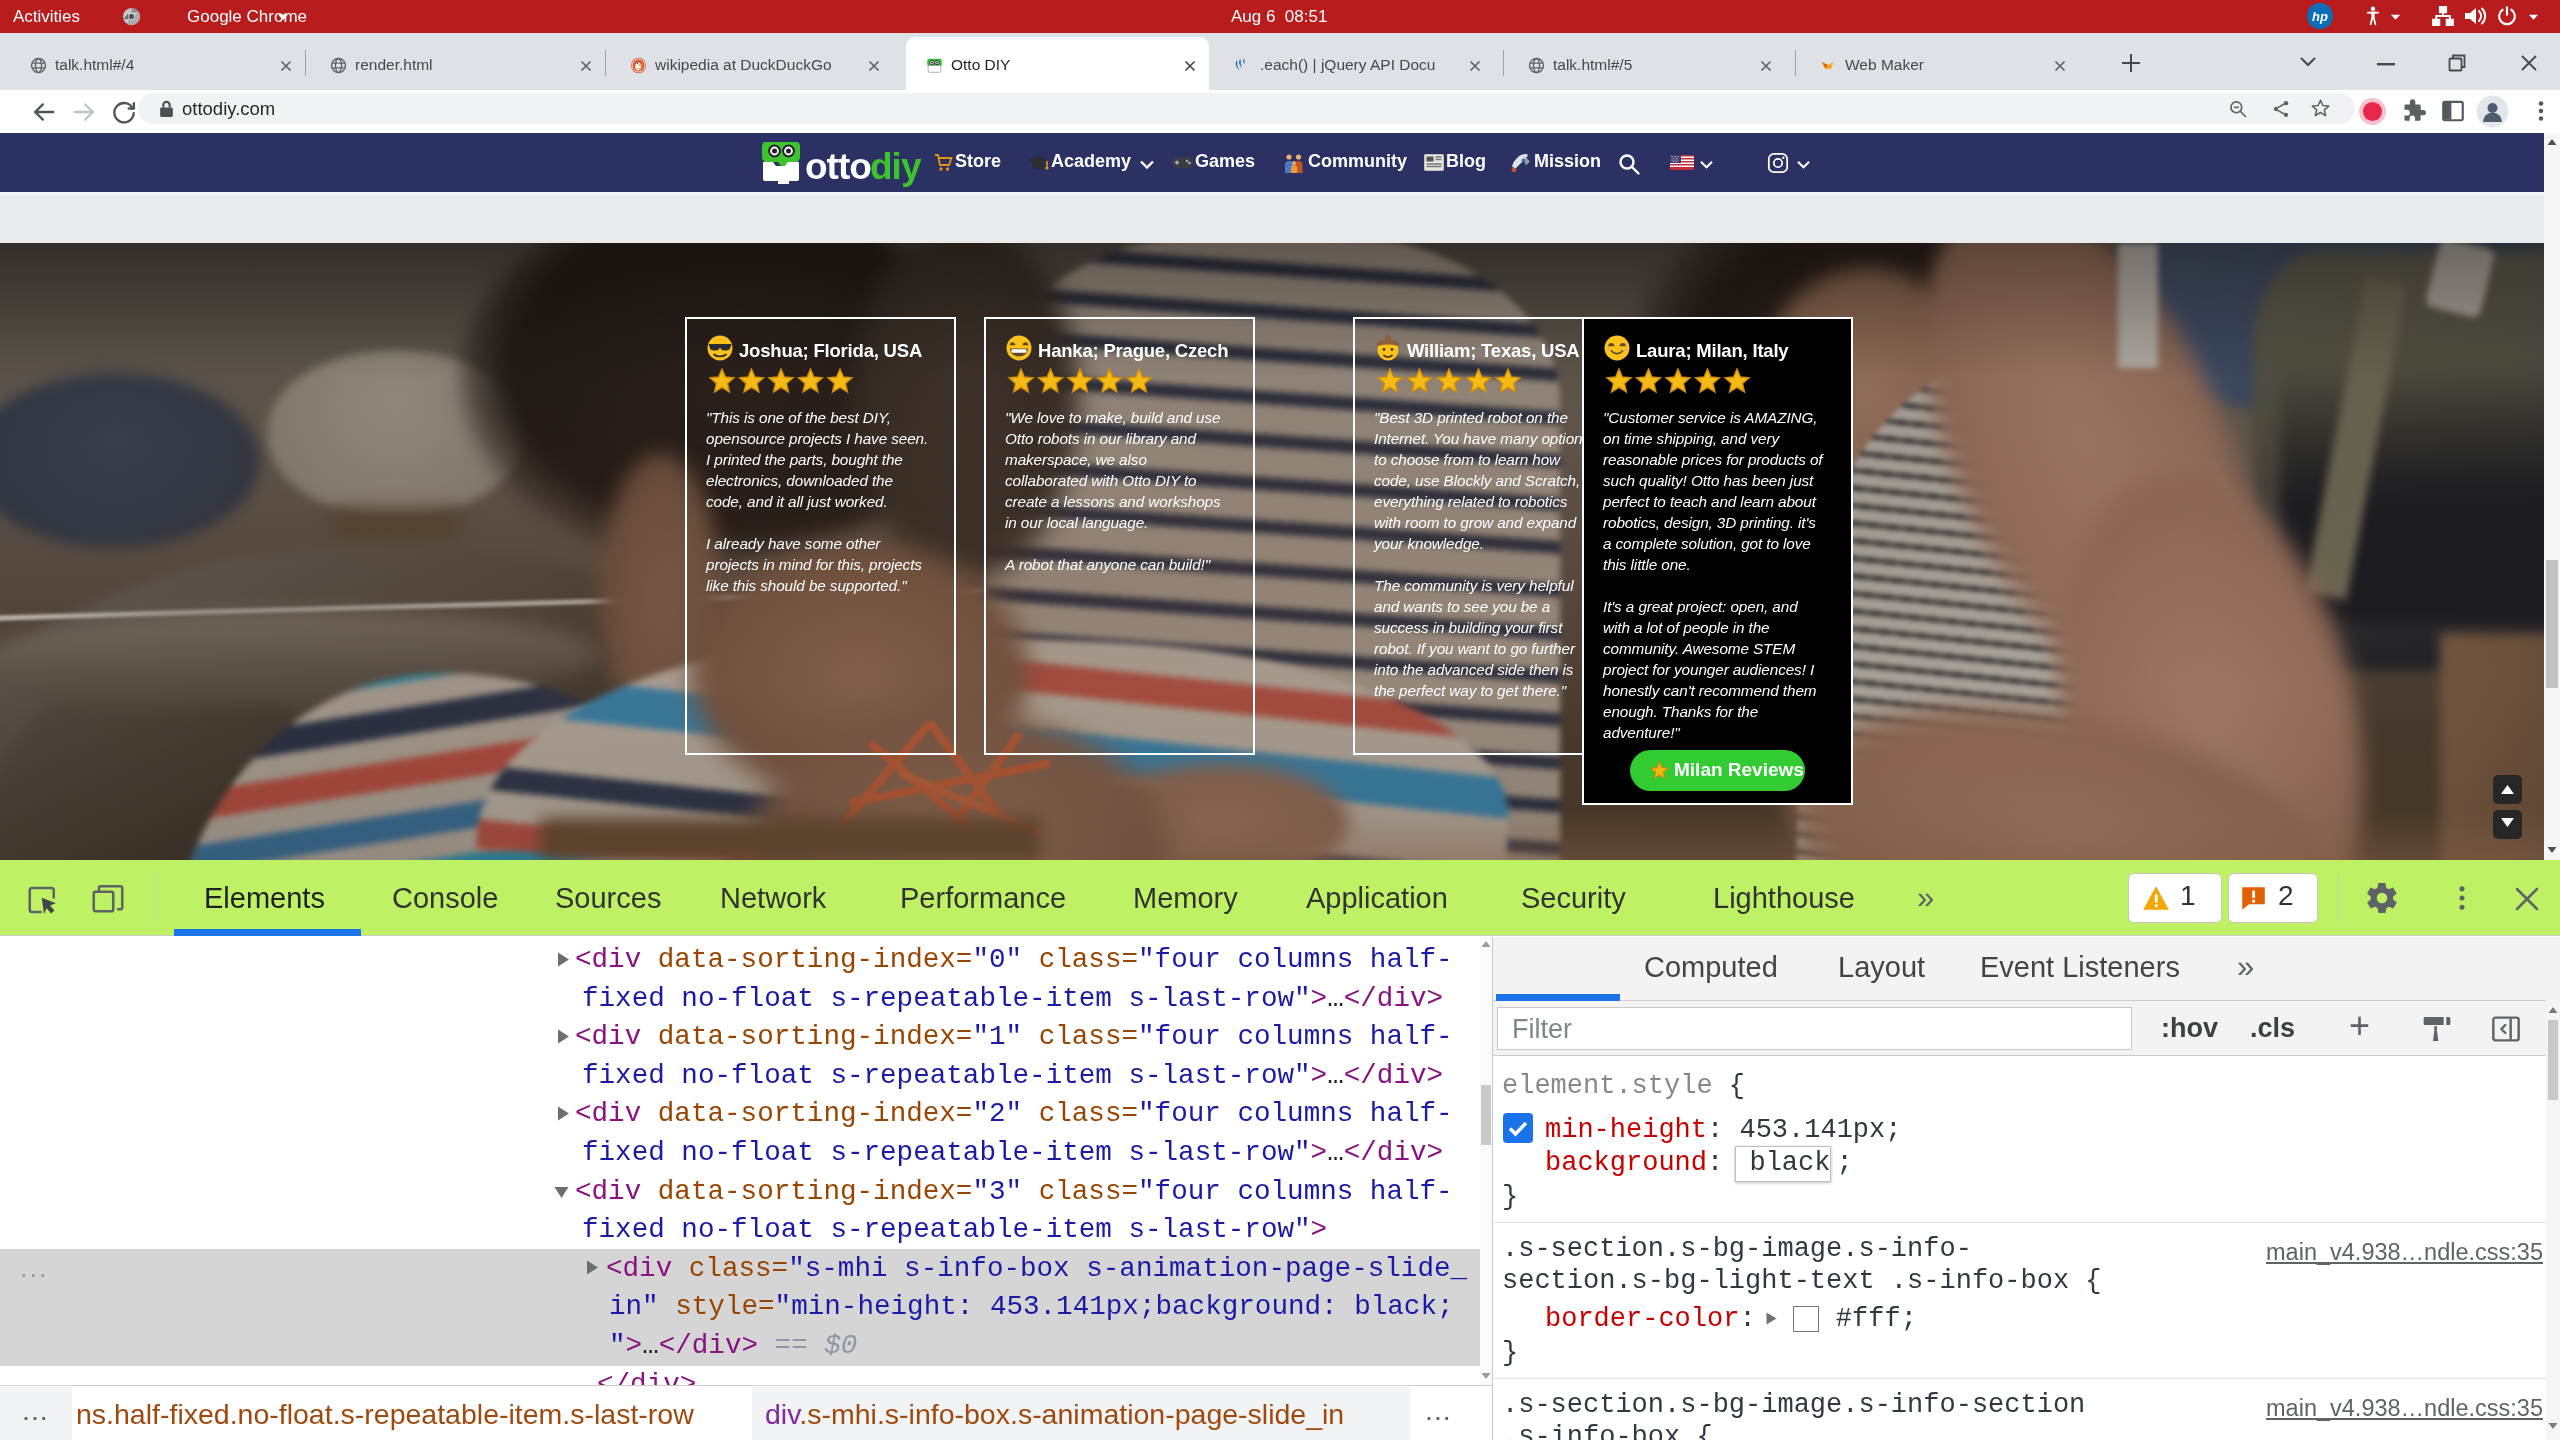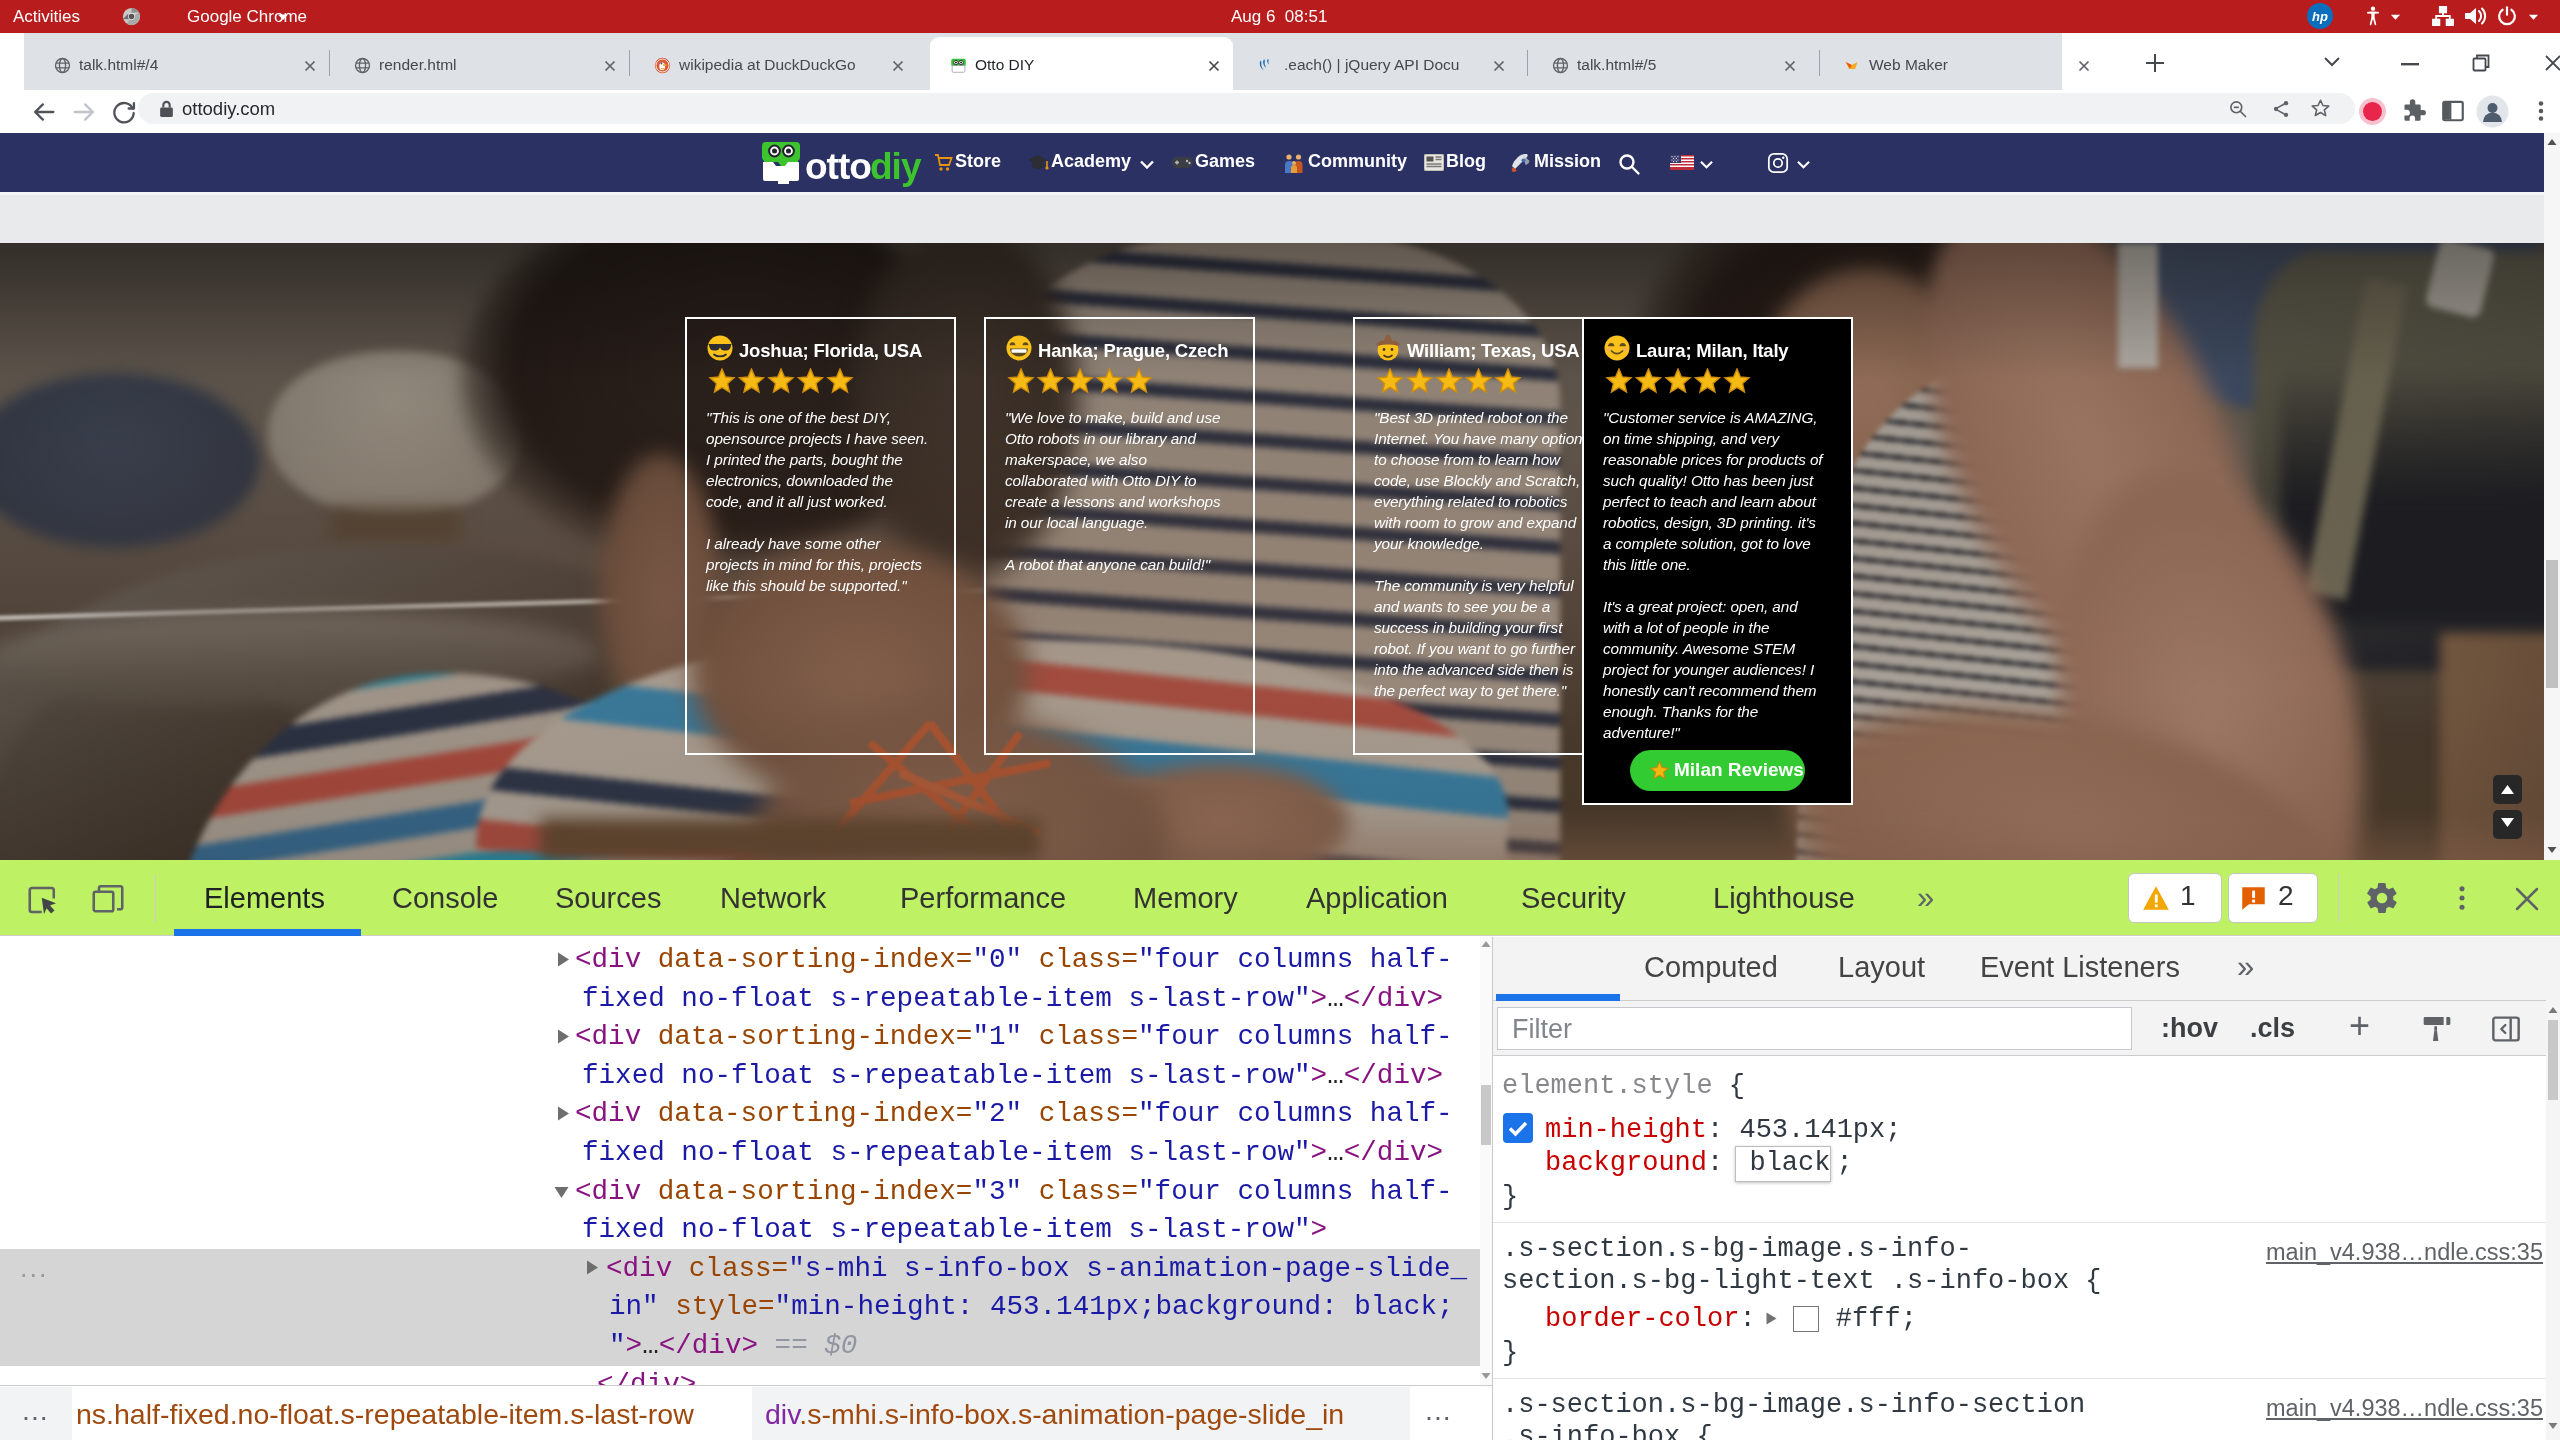--- a/index.html
+++ b/index.html
@@ -3,21 +3,21 @@
 <style>
 html,body{margin:0;padding:0;width:2560px;height:1440px;overflow:hidden;background:#fff;
 font-family:"Liberation Sans",sans-serif;}
 *{box-sizing:border-box;}
 .abs{position:absolute;}
 #stage{position:relative;width:2560px;height:1440px;overflow:hidden;}
 
 #topbar{left:0;top:0;width:2560px;height:33px;background:#b91c1c;color:#fff;font-size:17px;}
 #topbar .it{position:absolute;top:0;height:33px;line-height:33px;}
 
-#tabstrip{left:0;top:33px;width:2038px;height:57px;background:#dee1e6;margin-left:24px;}
+#tabstrip{left:0;top:33px;width:2560px;height:57px;background:#dee1e6;}
 .tab{position:absolute;top:10px;height:47px;font-size:15.5px;color:#45494e;}
 .tab .ttl{position:absolute;left:45px;top:0;height:47px;line-height:44px;white-space:nowrap;overflow:hidden;}
 .tab .fav{position:absolute;left:20px;top:14px;width:17px;height:17px;}
 .tabx{position:absolute;top:15px;width:16px;height:16px;}
 .tabsep{position:absolute;top:17px;width:1px;height:26px;background:#9aa2ab;}
 #activetab{position:absolute;left:906px;top:4px;width:303px;height:53px;background:#fff;border-radius:9px 9px 0 0;}
 
 #toolbar{left:0;top:90px;width:2560px;height:43px;background:#fff;}
 #omnibox{position:absolute;left:138px;top:3px;width:2217px;height:31px;border-radius:16px;background:#f0f2f4;}
 #urltxt{position:absolute;left:44px;top:0;line-height:31px;font-size:18.5px;color:#27292d;}

